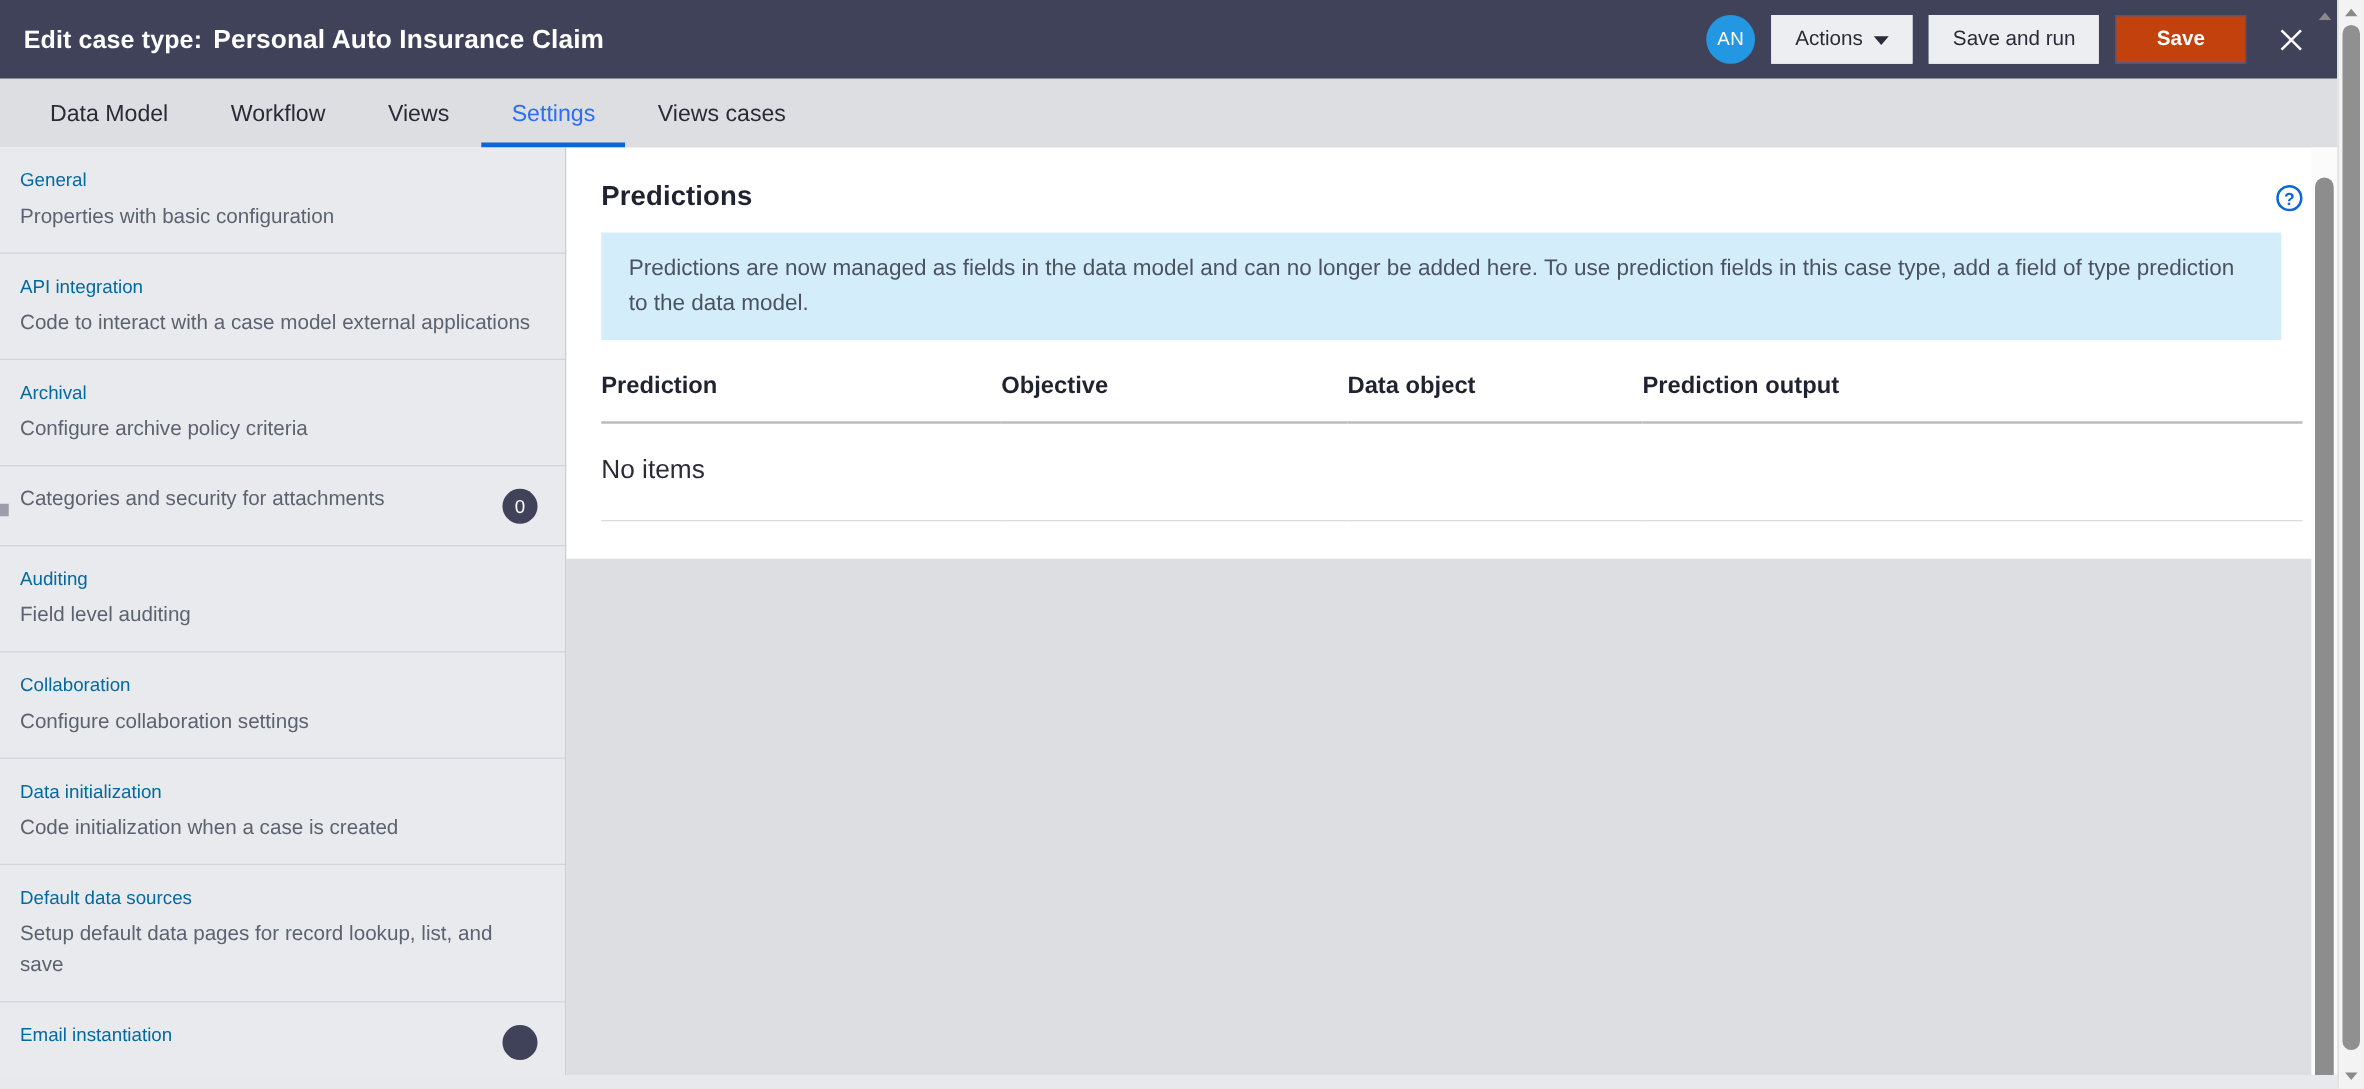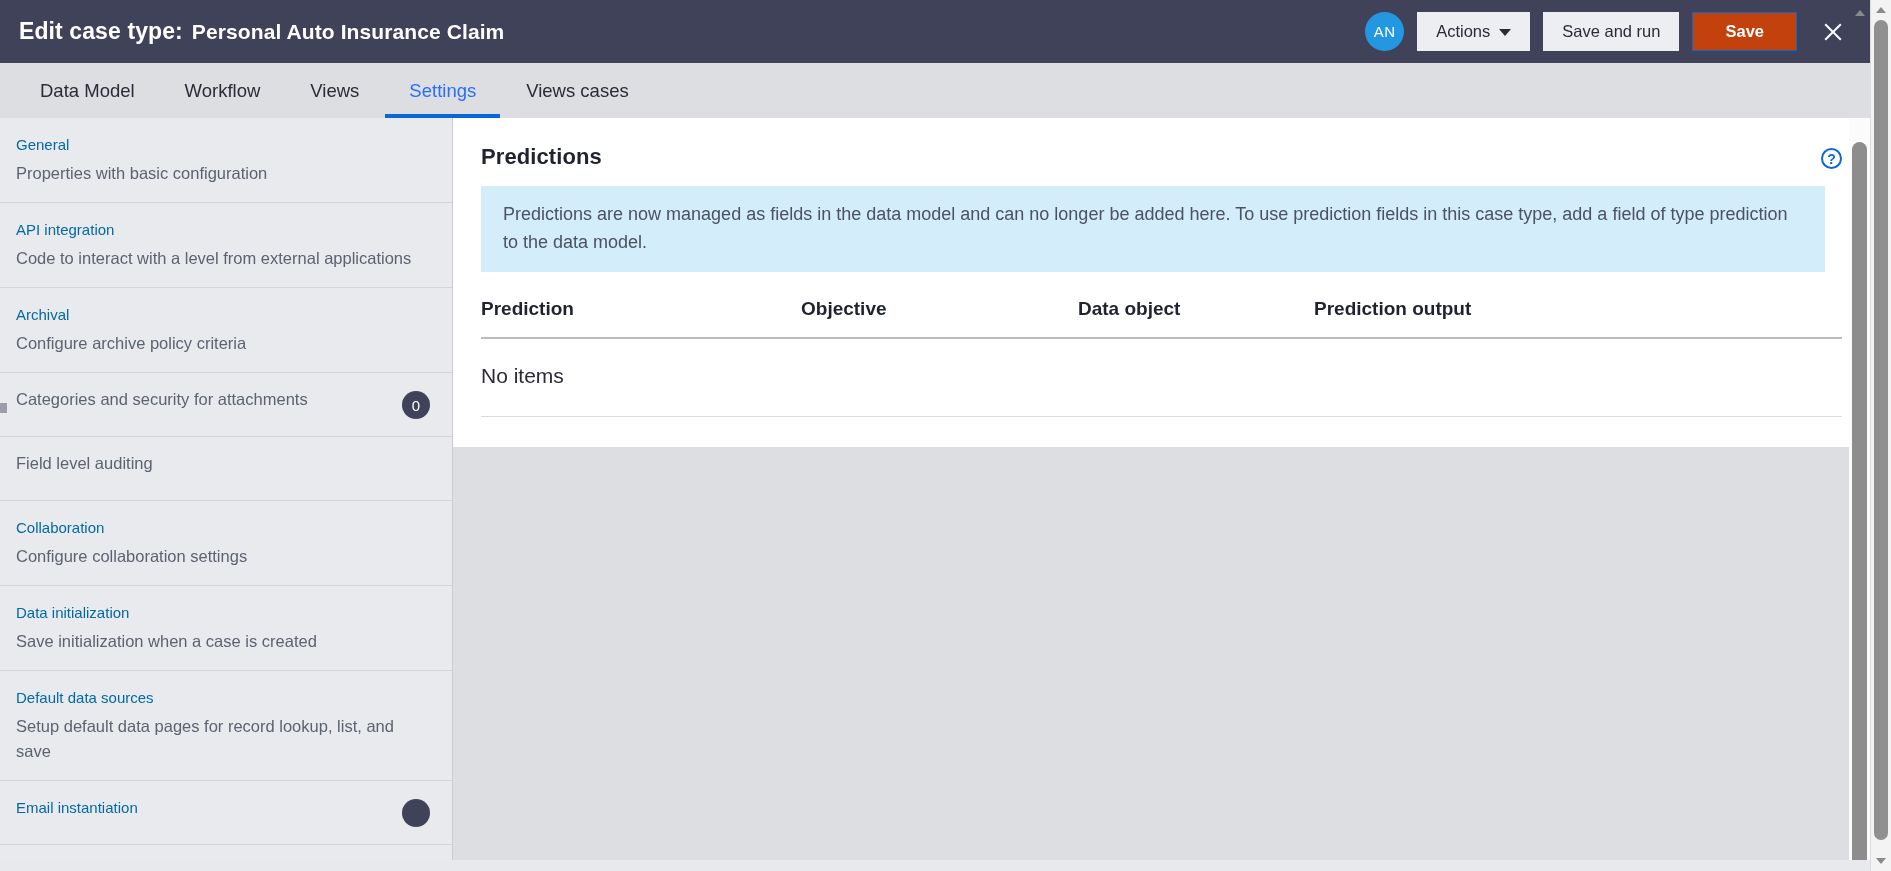--- a/index.html
+++ b/index.html
@@ -72,21 +72,21 @@
     padding: 0 0 0 19px;
   }
   #modal-title {
     display: flex;
     align-items: baseline;
     gap: 9px;
     color: #ffffff;
     white-space: nowrap;
   }
   #modal-title .label {
-    font-size: 23px;
+    font-size: 20px;
     font-weight: bold;
     letter-spacing: .1px;
   }
   #modal-title .value {
     font-size: 21px;
     font-weight: bold;
     letter-spacing: .1px;
   }
   #header-right {
     margin-left: auto;
@@ -379,55 +379,56 @@
       <div class="side-item">
         <div class="texts">
           <div class="title">General</div>
           <div class="desc">Properties with basic configuration</div>
         </div>
       </div>
 
       <div class="side-item">
         <div class="texts">
           <div class="title">API integration</div>
-          <div class="desc">Code to interact with a level from external applications</div>
+          <div class="desc">Code to interact with a case model external applications</div>
         </div>
       </div>
 
       <div class="side-item">
         <div class="texts">
           <div class="title">Archival</div>
           <div class="desc">Configure archive policy criteria</div>
         </div>
       </div>
 
       <div class="side-item">
         <div class="texts">
           <div class="desc">Categories and security for attachments</div>
         </div>
         <div class="side-badge">0</div>
       </div>
 
       <div class="side-item">
         <div class="texts">
+          <div class="title">Auditing</div>
           <div class="desc">Field level auditing</div>
         </div>
       </div>
 
       <div class="side-item">
         <div class="texts">
           <div class="title">Collaboration</div>
           <div class="desc">Configure collaboration settings</div>
         </div>
       </div>
 
       <div class="side-item">
         <div class="texts">
           <div class="title">Data initialization</div>
-          <div class="desc">Save initialization when a case is created</div>
+          <div class="desc">Code initialization when a case is created</div>
         </div>
       </div>
 
       <div class="side-item">
         <div class="texts">
           <div class="title">Default data sources</div>
           <div class="desc">Setup default data pages for record lookup, list, and save</div>
         </div>
       </div>
 

